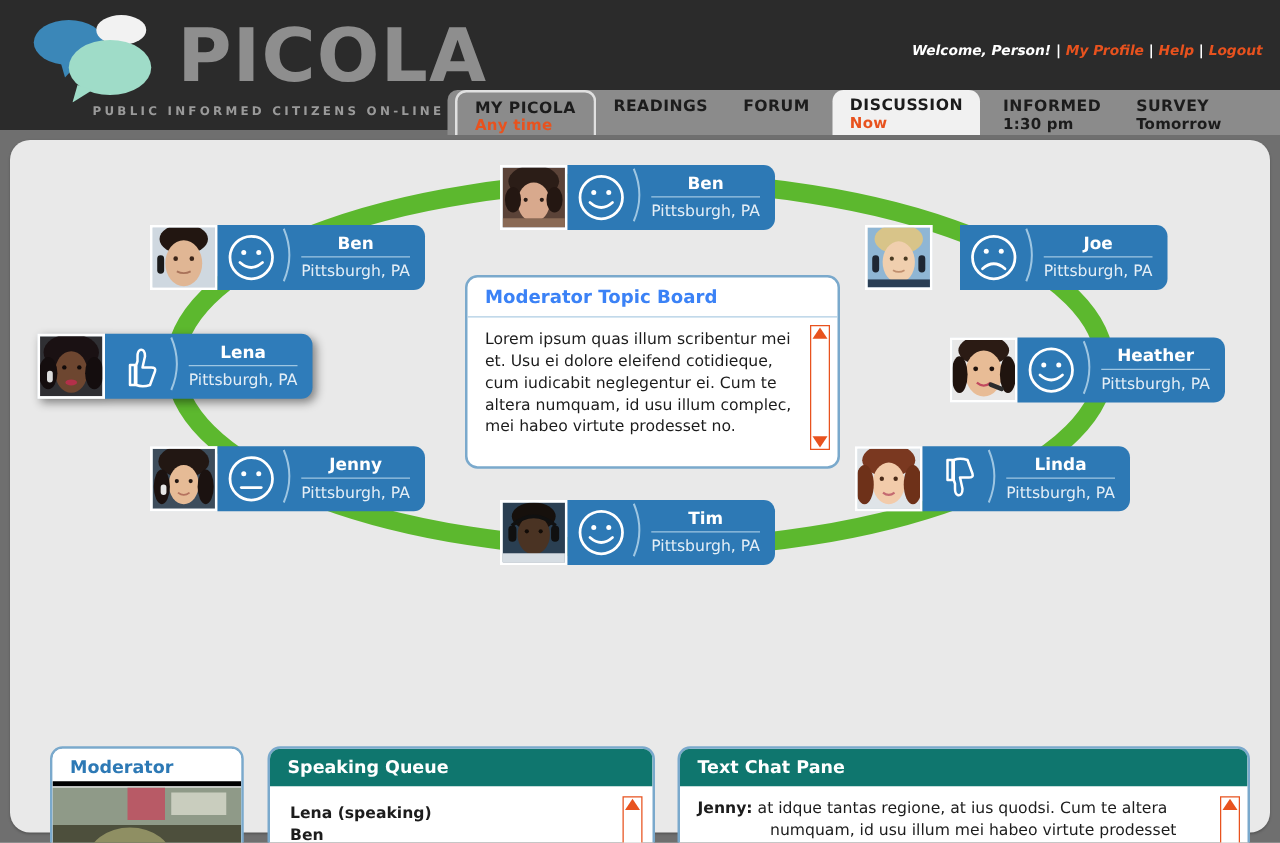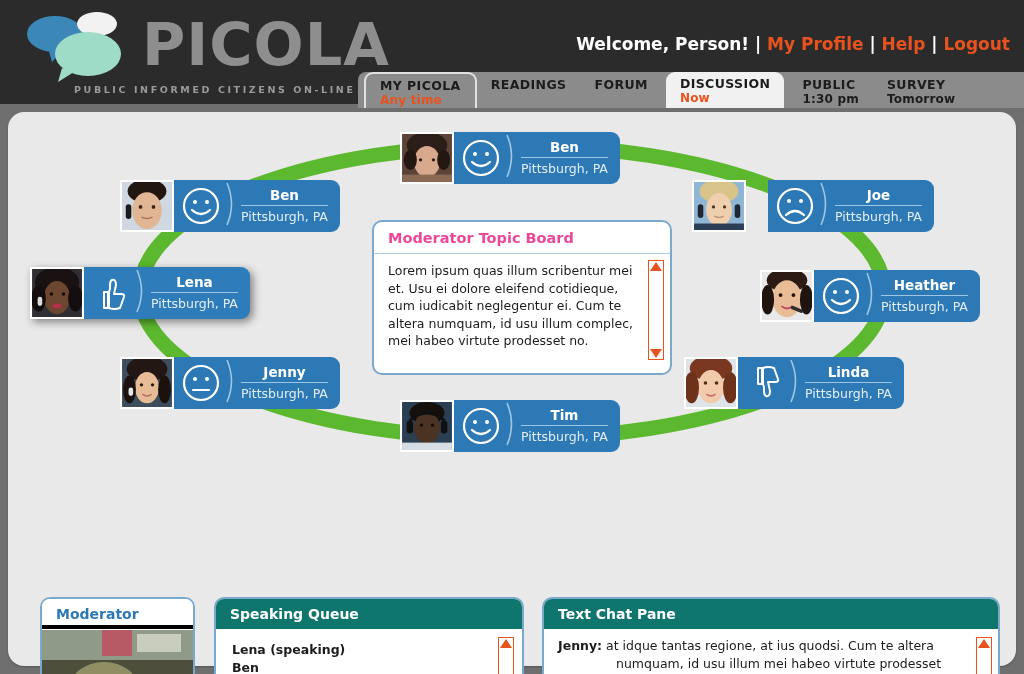--- a/index.html
+++ b/index.html
@@ -25,21 +25,21 @@
     font-family: "DejaVu Sans", "Liberation Sans", sans-serif;
   }
   .logo-tag {
     position: absolute; left: 60px; top: 76px;
     font-size: 9.5px; color: #9a9a9a; letter-spacing: 2.6px; font-weight: 600;
     white-space: nowrap;
   }
 
   .welcome {
     position: absolute; right: 14px; top: 34px;
-    font-size: 17px; font-weight: bold; color: #ffffff; white-space: nowrap;
+    font-size: 11px; font-weight: bold; color: #ffffff; white-space: nowrap; font-style: italic;
   }
   .welcome .sep { color: #ffffff; font-weight: bold; }
   .welcome a { color: #e8521e; text-decoration: none; font-weight: bold; }
 
   
   .tabbar {
     position: absolute; left: 358px; top: 72px; width: 666px; height: 36px;
     background: #8b8b8b;
     border-top-left-radius: 8px;
     display: flex; align-items: flex-end;
@@ -109,21 +109,21 @@
   .badge.speaking { filter: drop-shadow(3px 3px 4px rgba(0,0,0,.45)); }
   .badge.speaking .plate { background: #2f7cba; }
 
   
   .mtb {
     position: absolute; left: 364px; top: 108px; width: 300px; height: 155px;
     background: #ffffff; border: 2px solid #7aa9cc; border-radius: 10px;
   }
   .mtb .title {
     height: 32px; line-height: 32px; padding-left: 14px;
-    font-size: 14.5px; font-weight: bold; color: #ec4899;
+    font-size: 14.5px; font-weight: bold; color: #3b82f6;
     border-bottom: 1px solid #aecde3;
   }
   .mtb .body {
     position: relative; padding: 8px 34px 8px 14px;
     font-size: 12.5px; color: #1c1c1c; line-height: 17.5px;
   }
 
   
   .vscroll {
     position: absolute; width: 16px;
@@ -211,21 +211,21 @@
       </div>
       <div class="tab">
         <div class="t1">FORUM</div>
         <div class="t2"></div>
       </div>
       <div class="tab active">
         <div class="t1">DISCUSSION</div>
         <div class="t2 orange">Now</div>
       </div>
       <div class="tab">
-        <div class="t1">PUBLIC</div>
+        <div class="t1">INFORMED</div>
         <div class="t2">1:30 pm</div>
       </div>
       <div class="tab">
         <div class="t1">SURVEY</div>
         <div class="t2">Tomorrow</div>
       </div>
     </div>
   </div>
 
   <div class="panel">

